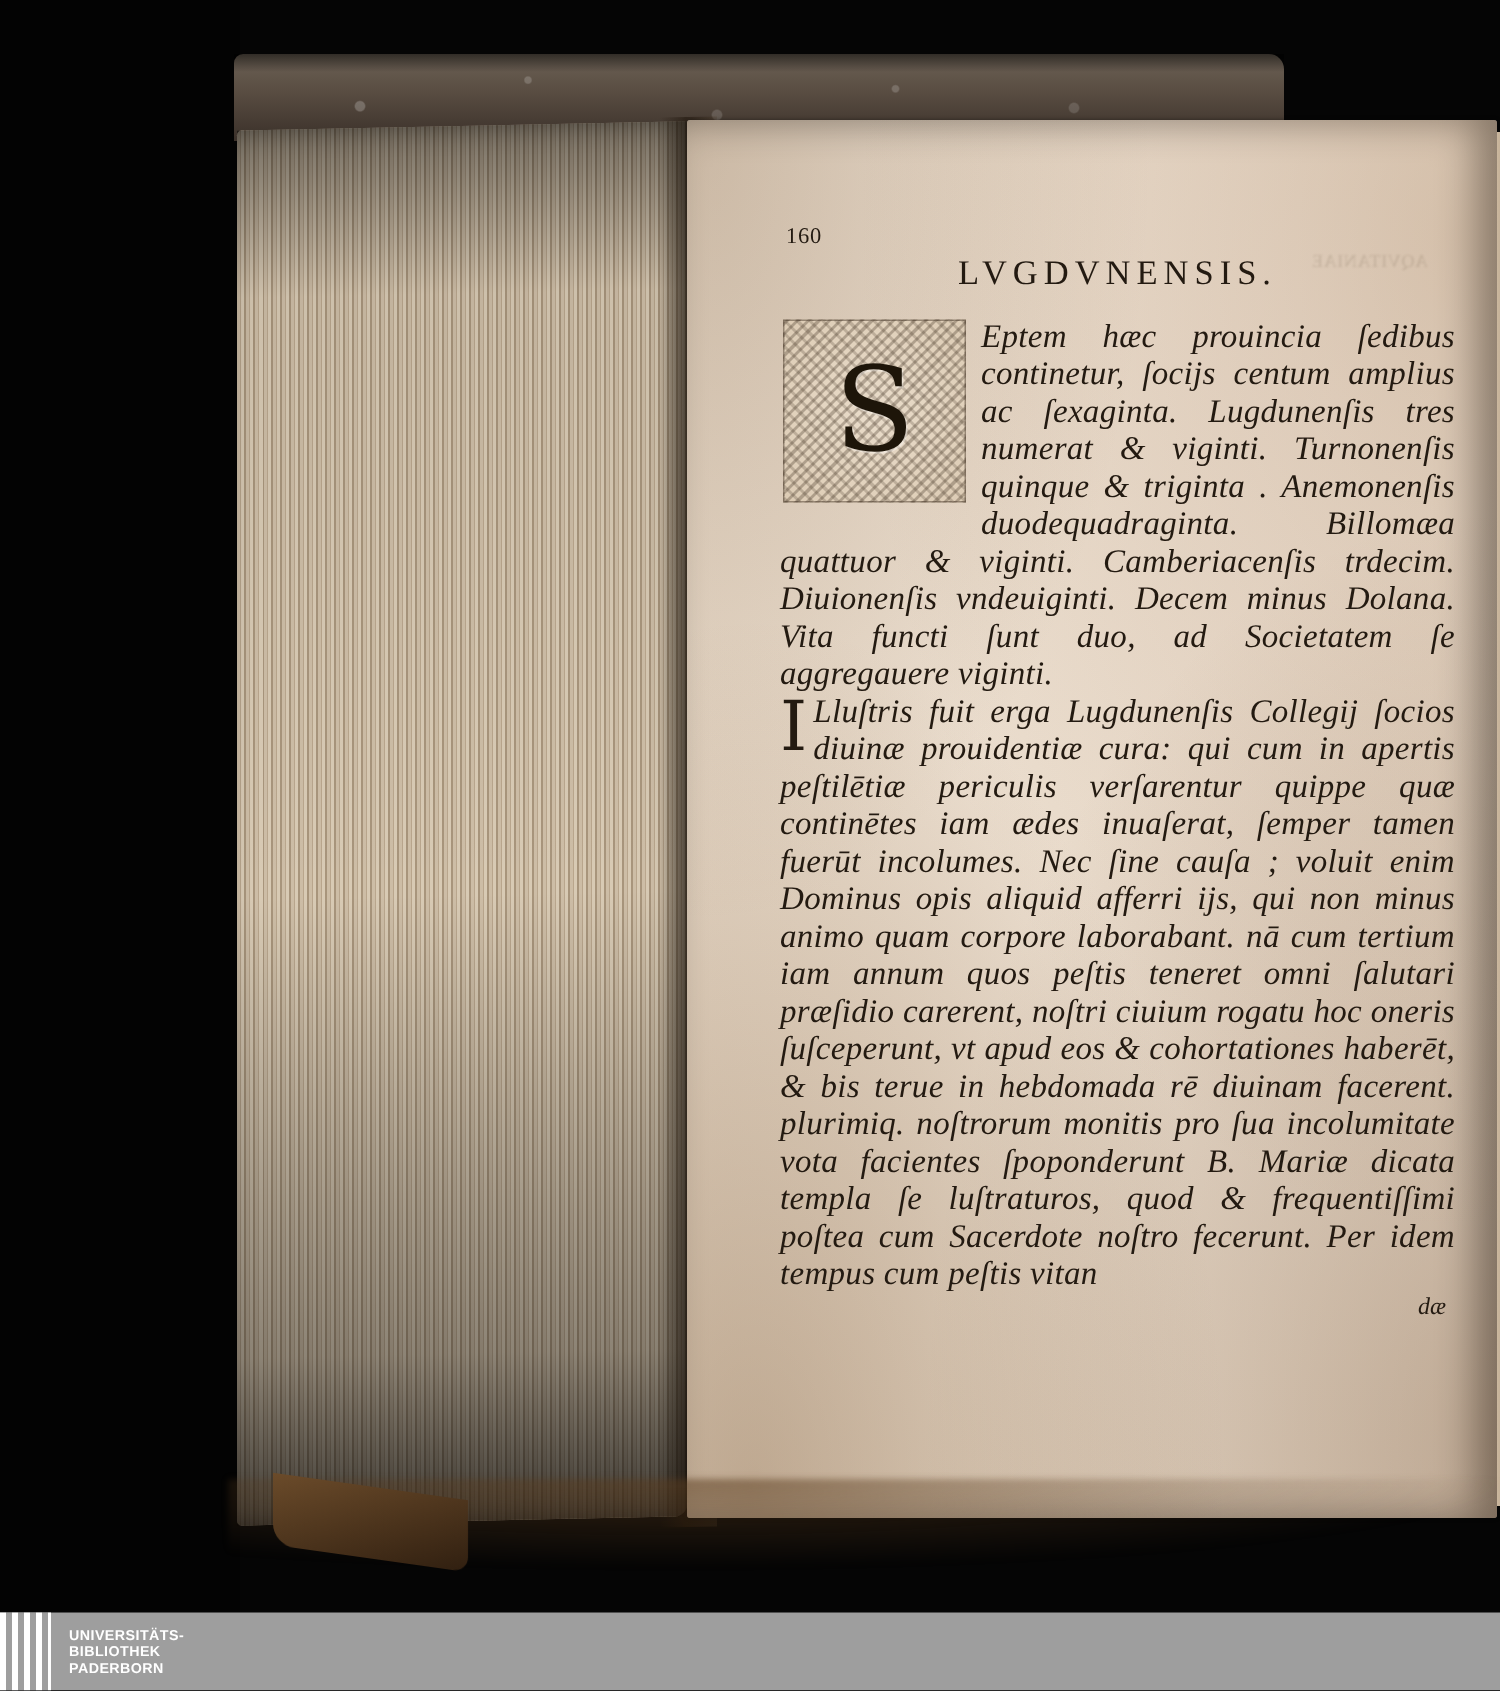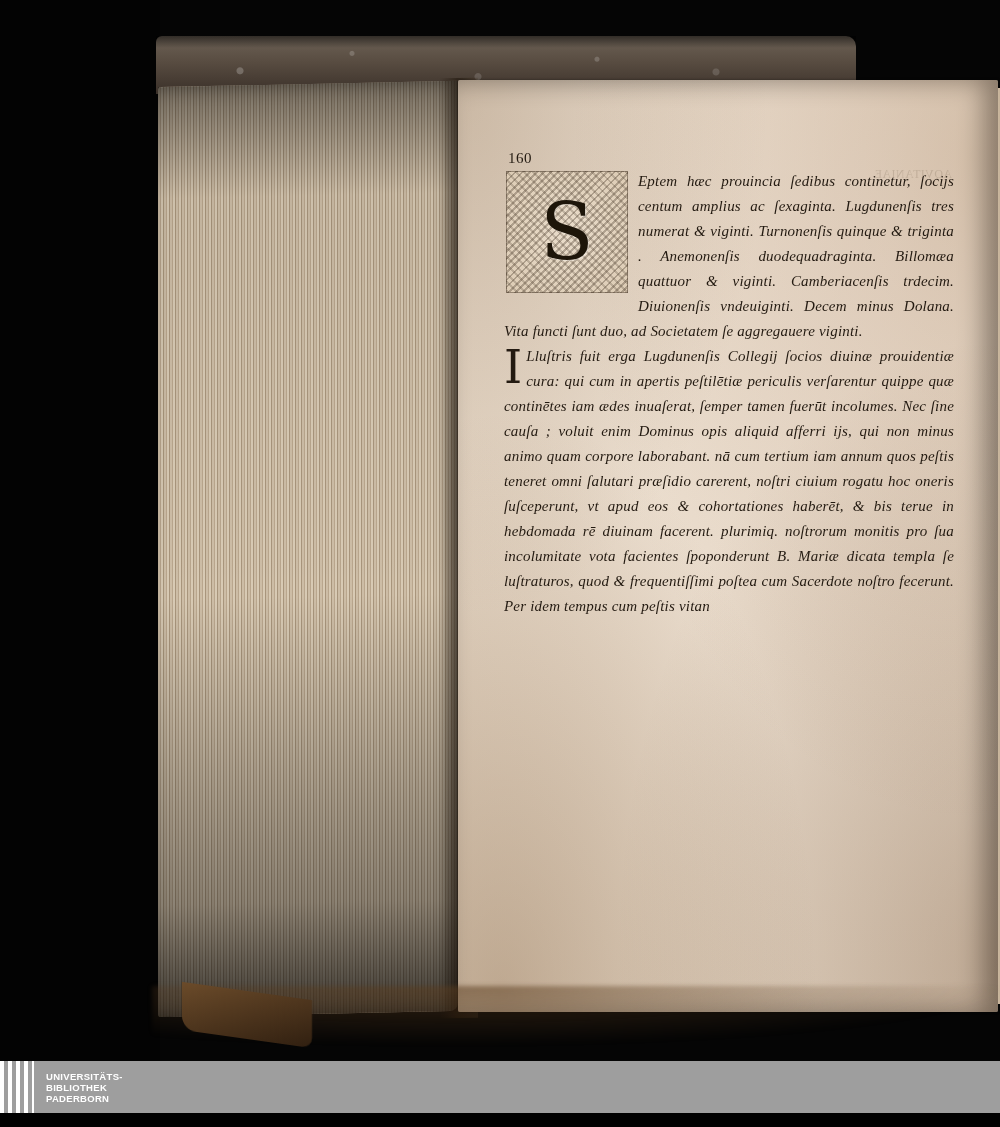--- a/index.html
+++ b/index.html
@@ -135,21 +135,21 @@
     line-height: 20px;
     padding: 84px 46px;
     letter-spacing: .4px;
     pointer-events: none;
     white-space: pre-wrap;
   }
 
   
   .col {
     position: absolute;
-    left: 46px; top: 70px;
+    left: 62px; top: 70px;
     width: 450px;
     color: #231a11;
   }
 
   .folio {
     font-size: 15px;
     letter-spacing: .5px;
     margin-left: 4px;
     margin-bottom: 2px;
   }
@@ -190,21 +190,21 @@
     display: flex;
     align-items: center;
     justify-content: center;
     font-size: 78px;
     font-family: "DejaVu Serif", serif;
     color: #1d1509;
     text-shadow: 1px 1px 0 rgba(255,255,255,.35);
   }
 
   .para {
-    font-size: 15px;
+    font-size: 22px;
     line-height: 25px;
     font-style: italic;
     letter-spacing: .2px;
     text-align: justify;
     margin: 0;
   }
 
   .section-head {
     font-size: 21px;
     letter-spacing: 2.2px;
@@ -250,21 +250,21 @@
     width: 130px; height: 48px;
     background: linear-gradient(to bottom right, #6b4b2a, #301f10);
     transform: skewY(8deg);
     border-radius: 0 0 10px 14px;
     filter: blur(.4px);
   }
 
   
   #footer {
     position: absolute;
-    left: 0; bottom: 14px;
+    left: 0; bottom: 0;
     width: 1000px; height: 52px;
     background: #9e9e9e;
     display: flex;
     align-items: center;
   }
   .footer-stripes {
     width: 34px; height: 52px;
     background: repeating-linear-gradient(to right,
       #ffffff 0 4px, #9e9e9e 4px 8px);
   }
@@ -296,34 +296,36 @@
     <div class="gutter"></div>
 
     <div class="page">
 
       <div class="bleed">AQVITANIAE</div>
 
       <div class="col">
 
         <div class="folio">160</div>
 
+        <div class="title-sub">LVGDVNENSIS.</div>
 
         <div class="dropcap-wrap">
           <div class="dropcap-box"></div>
           <div class="dropcap-letter">S</div>
         </div>
 
         <p class="para">Eptem hæc prouincia ſedibus continetur, ſocijs centum amplius ac ſexaginta. Lugdunenſis tres numerat &amp; viginti. Turnonenſis quinque &amp; triginta . Anemonenſis duodequadraginta. Billomæa quattuor &amp; viginti. Camberiacenſis trdecim. Diuionenſis vndeuiginti. Decem minus Dolana. Vita functi ſunt duo, ad Societatem ſe aggregauere viginti.</p>
 
 
         <div>
           <span class="body-initial">I</span>
           <p class="para">Lluſtris fuit erga Lugdunenſis Collegij ſocios diuinæ prouidentiæ cura: qui cum in apertis peſtilētiæ periculis verſarentur quippe quæ continētes iam ædes inuaſerat, ſemper tamen fuerūt incolumes. Nec ſine cauſa ; voluit enim Dominus opis aliquid afferri ijs, qui non minus animo quam corpore laborabant. nā cum tertium iam annum quos peſtis teneret omni ſalutari præſidio carerent, noſtri ciuium rogatu hoc oneris ſuſceperunt, vt apud eos &amp; cohortationes haberēt, &amp; bis terue in hebdomada rē diuinam facerent. plurimiq. noſtrorum monitis pro ſua incolumitate vota facientes ſpoponderunt B. Mariæ dicata templa ſe luſtraturos, quod &amp; frequentiſſimi poſtea cum Sacerdote noſtro fecerunt. Per idem tempus cum peſtis vitan</p>
         </div>
 
+        <div class="catchword">dæ</div>
       </div>
     </div>
 
     <div class="right-sliver"></div>
 
     <div class="tail"></div>
     <div class="corner-board"></div>
   </div>
 </div>
 

